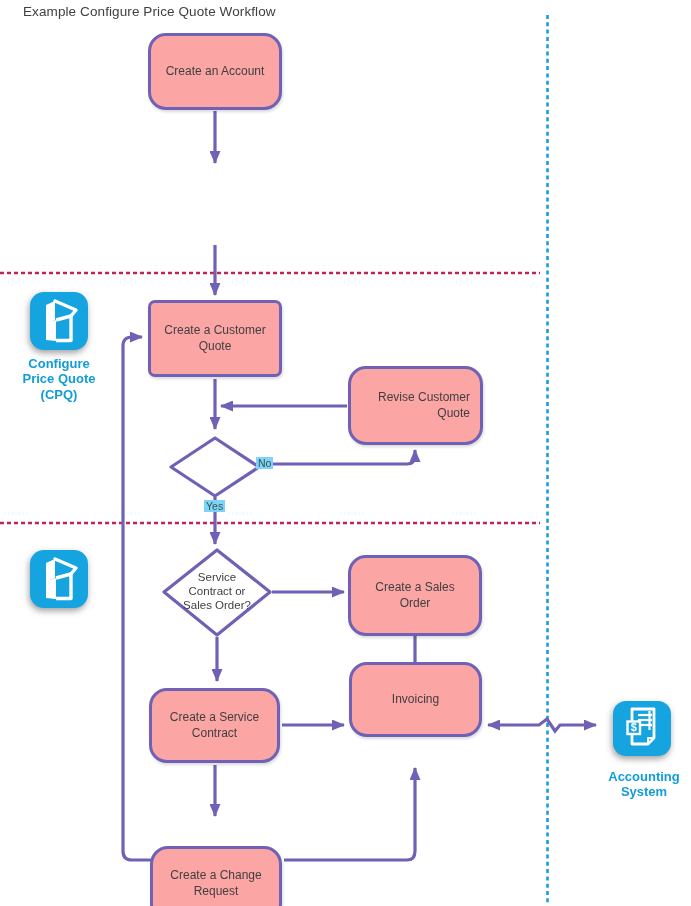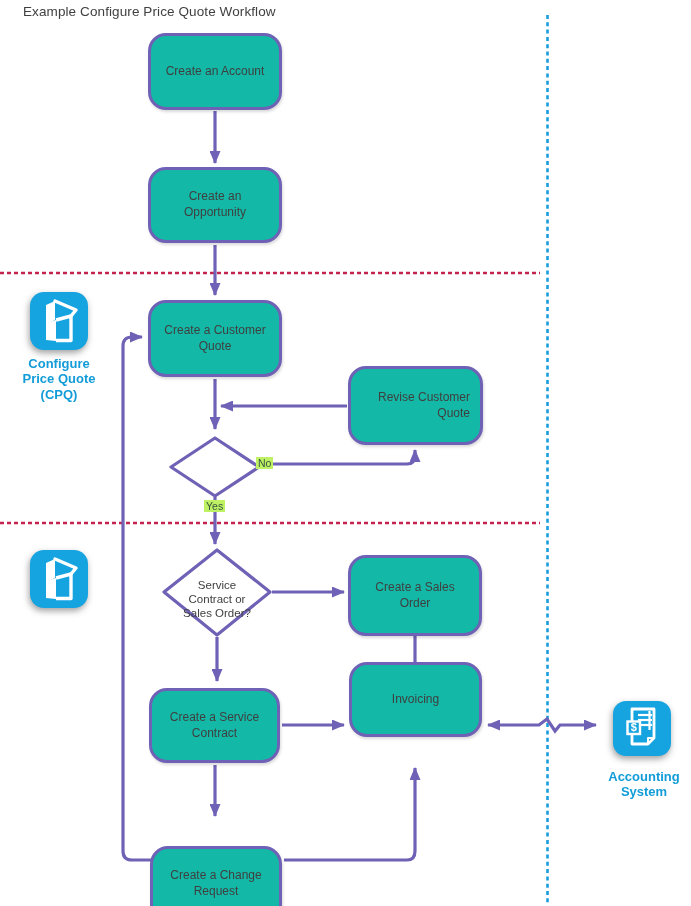--- a/index.html
+++ b/index.html
@@ -1,24 +1,24 @@
 <!DOCTYPE html>
 <html><head>
 <meta charset="utf-8">
 <style>
   html,body{margin:0;padding:0;background:#fff;}
   body{width:691px;height:906px;overflow:hidden;font-family:"Liberation Sans",sans-serif;}
   .stage{position:relative;width:691px;height:906px;background:#fff;}
   .title{position:absolute;left:23px;top:4px;font-size:13.5px;color:#404040;letter-spacing:.1px;}
   svg.edges{position:absolute;left:0;top:0;z-index:1;}
-  .node{position:absolute;z-index:2;box-sizing:border-box;background:#14b8a6;border:3px solid #6F61B5;
+  .node{position:absolute;z-index:2;box-sizing:border-box;background:#fca5a5;border:3px solid #6F61B5;
         border-radius:18px;display:flex;align-items:center;justify-content:center;text-align:center;
         font-size:12px;color:#3F3F3F;line-height:1.3;padding:4px 10px;box-shadow:1px 2px 3px rgba(0,0,0,.15);}
   .dtext{position:absolute;z-index:3;text-align:center;font-size:11.5px;color:#3F3F3F;line-height:1.22;}
-  .elabel{position:absolute;z-index:4;background:#bef264;color:#3A5440;font-size:10.5px;line-height:12px;
+  .elabel{position:absolute;z-index:4;background:#7dd3fc;color:#3A5440;font-size:10.5px;line-height:12px;
           padding:0 2px;}
   .appicon{position:absolute;z-index:2;background:#16A4E0;border-radius:14px;
            box-shadow:-1px 3px 6px rgba(70,70,70,.5);display:flex;align-items:center;justify-content:center;}
   .lanelabel{position:absolute;z-index:2;text-align:center;font-weight:bold;font-size:13px;line-height:1.18;
              color:#129CD8;}
 </style>
 </head>
 <body>
 
 <div class="stage">
@@ -53,43 +53,40 @@
       <path d="M488 725 H539 L547 719 L555 731 L560 725 H596" marker-start="url(#arr)" marker-end="url(#arr)"></path>
     </g>
 
     <polygon points="215,438 259,467 215,496 171,467" fill="#fff" stroke="#6F61B5" stroke-width="3.2" stroke-linejoin="round"></polygon>
     <polygon points="217,550 270,592 217,635 164,592" fill="#fff" stroke="#6F61B5" stroke-width="3.2" stroke-linejoin="round"></polygon>
   </svg>
 
   <div class="node" style="left:148px;top:33px;width:134px;height:77px;">
     <span>Create an Account</span>
   </div>
-  <div class="node" style="left:148px;top:167px;width:134px;height:76px;">
-    <span>Create an Opportunity</span>
-  </div>
-  <div class="node" style="left:148px;top:300px;width:134px;height:77px;">
+  <div class="node" style="left:148px;top:300px;width:134px;height:77px;border-radius:7px;">
     <span>Create a Customer Quote</span>
   </div>
   <div class="node" style="left:348px;top:366px;width:135px;height:79px;text-align:right;">
     <span>Revise Customer Quote</span>
   </div>
   <div class="node" style="left:348px;top:555px;width:134px;height:81px;">
     <span>Create a Sales Order</span>
   </div>
   <div class="node" style="left:149px;top:688px;width:131px;height:75px;">
     <span>Create a Service Contract</span>
   </div>
   <div class="node" style="left:349px;top:662px;width:133px;height:75px;">
     <span>Invoicing</span>
   </div>
   <div class="node" style="left:150px;top:846px;width:132px;height:76px;">
     <span>Create a Change Request</span>
   </div>
 
-  <div class="dtext" style="left:167px;top:570px;width:100px;margin-top:8px;">
+  <div class="dtext" style="left:167px;top:570px;width:100px;">
     <div>Service</div>
     <div>Contract or</div>
     <div>Sales Order?</div>
   </div>
 
   <span class="elabel" style="left:256px;top:457px;">No</span>
   <span class="elabel" style="left:204px;top:500px;">Yes</span>
 
   <div class="appicon" style="left:30px;top:292px;width:58px;height:58px;">
     <svg width="58" height="58" viewBox="0 0 58 58">

